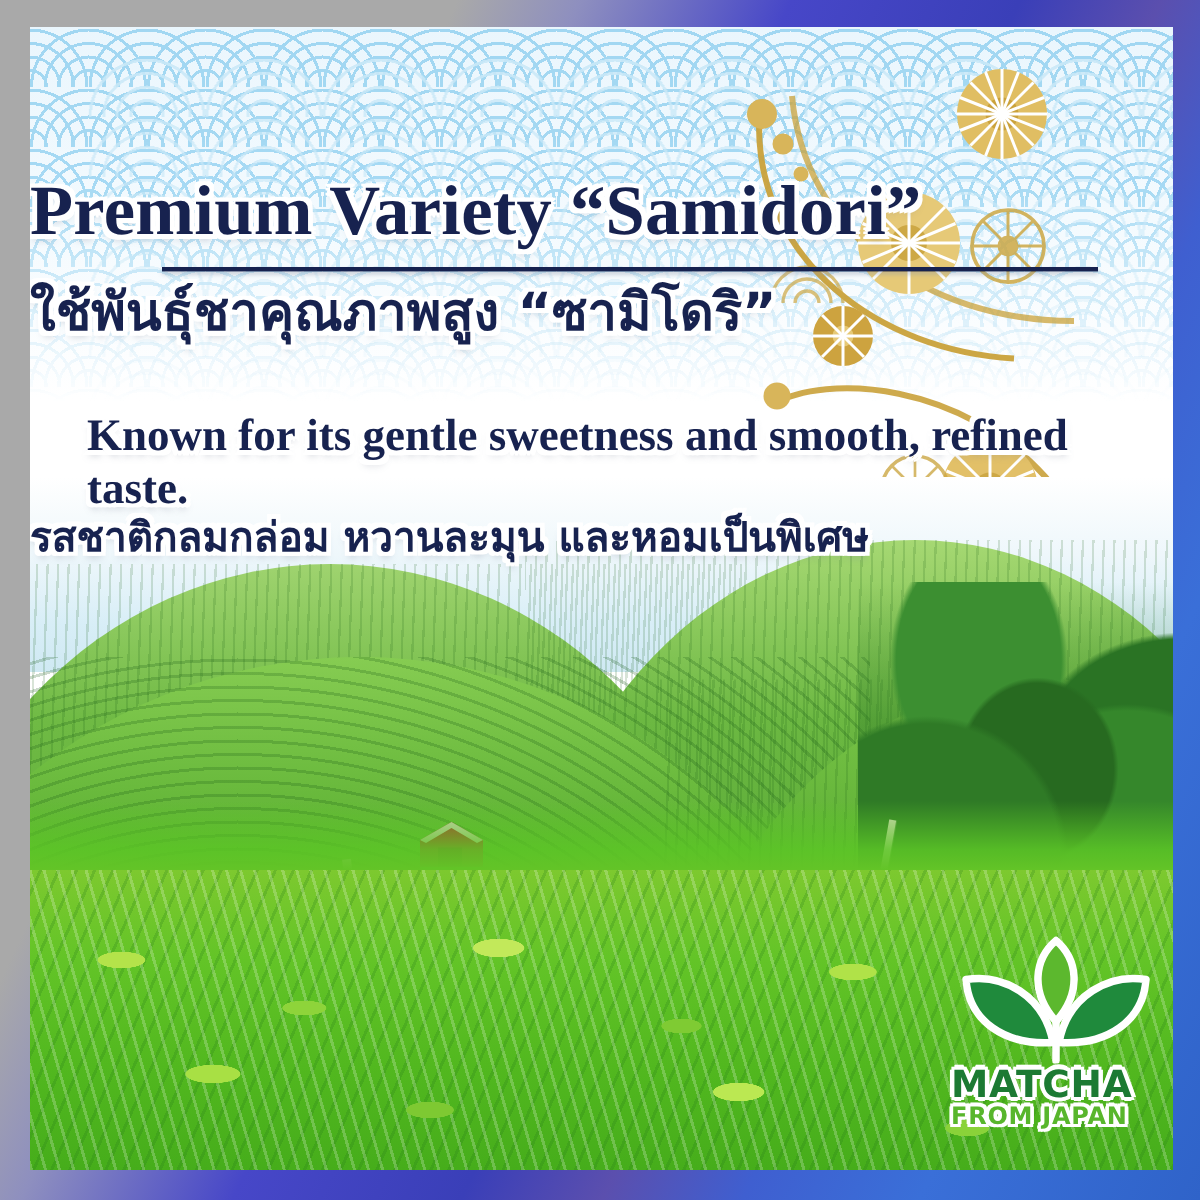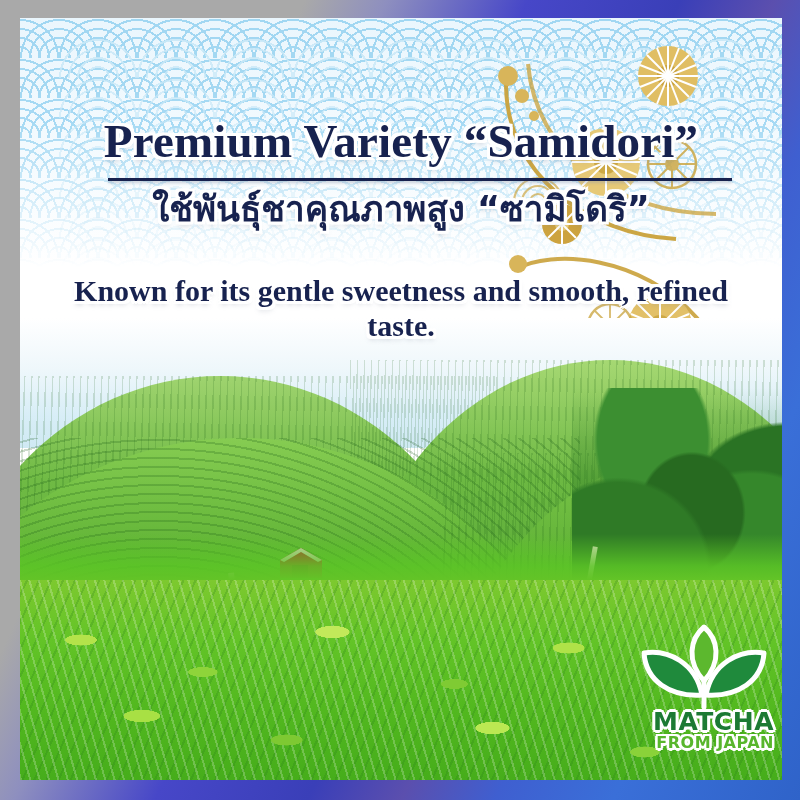--- a/index.html
+++ b/index.html
@@ -164,21 +164,20 @@
       linear-gradient(180deg,#7dc92f 0%,#63c427 30%,#52b81f 65%,#46ad1b 100%);
   }
   #leaves-blend {
     position:absolute; left:0; bottom:200px; width:100%; height:46px;
     background:linear-gradient(180deg, rgba(70,175,30,0) 0%, rgba(92,198,38,.85) 70%, #63c427 100%);
   }
 
   
   #text-layer {
     position:absolute; left:0; top:0; width:100%; height:400px;
-    text-align:center;
   }
   .outlined {
     color:#17224f;
     text-shadow:
       -2px -2px 0 #fff,  2px -2px 0 #fff, -2px 2px 0 #fff,  2px 2px 0 #fff,
       -3px  0   0 #fff,  3px  0   0 #fff,  0  -3px 0 #fff,  0   3px 0 #fff,
       -3px -3px 0 #fff,  3px -3px 0 #fff, -3px 3px 0 #fff,  3px 3px 0 #fff,
        0    4px 5px rgba(120,130,150,.35);
   }
   #title-en {
@@ -209,21 +208,21 @@
     position:absolute; left:0; right:0; top:325px;
     font-size:27px; font-weight:700;
     font-family:"DejaVu Sans", sans-serif;
     line-height:1.2;
   }
 
   
   #logo {
     position:absolute; right:8px; bottom:22px;
     width:140px; height:135px;
-    text-align:right;
+    text-align:left;
   }
   #logo-mark { position:relative; width:140px; height:86px; }
   #logo-text { margin-top:-4px; }
   .logo-line {
     display:block; font-family:"DejaVu Sans", sans-serif;
     font-weight:700; letter-spacing:.5px; line-height:1.02;
   }
   #logo-matcha {
     font-size:25px; color:#1c7a33;
     text-shadow:-2px -2px 0 #fff,2px -2px 0 #fff,-2px 2px 0 #fff,2px 2px 0 #fff,
@@ -400,20 +399,21 @@
 
       <div id="leaves-blend"></div>
       <div id="leaves"></div>
     </div>
 
     <div id="text-layer">
       <div id="title-en" class="outlined">Premium Variety “Samidori”</div>
       <div id="title-rule"></div>
       <div id="title-th" class="outlined">ใช้พันธุ์ชาคุณภาพสูง “ซามิโดริ”</div>
       <div id="desc-en" class="outlined">Known for its gentle sweetness and smooth, refined taste.</div>
+      <div id="desc-th" class="outlined">รสชาติกลมกล่อม หวานละมุน และหอมเป็นพิเศษ</div>
     </div>
 
     <div id="logo">
       <svg id="logo-mark" viewBox="0 0 140 86">
         <path d="M70 4 C 84 16, 88 38, 70 58 C 52 38, 56 16, 70 4 Z" fill="#5cb82e" stroke="#ffffff" stroke-width="5" stroke-linejoin="round"></path>
         <path d="M10 30 C 34 26, 62 40, 68 72 C 36 74, 12 58, 10 30 Z" fill="#1f8a3c" stroke="#ffffff" stroke-width="5" stroke-linejoin="round"></path>
         <path d="M130 30 C 106 26, 78 40, 72 72 C 104 74, 128 58, 130 30 Z" fill="#1f8a3c" stroke="#ffffff" stroke-width="5" stroke-linejoin="round"></path>
         <path d="M70 58 L70 84" stroke="#ffffff" stroke-width="5" stroke-linecap="round"></path>
       </svg>
       <div id="logo-text">

